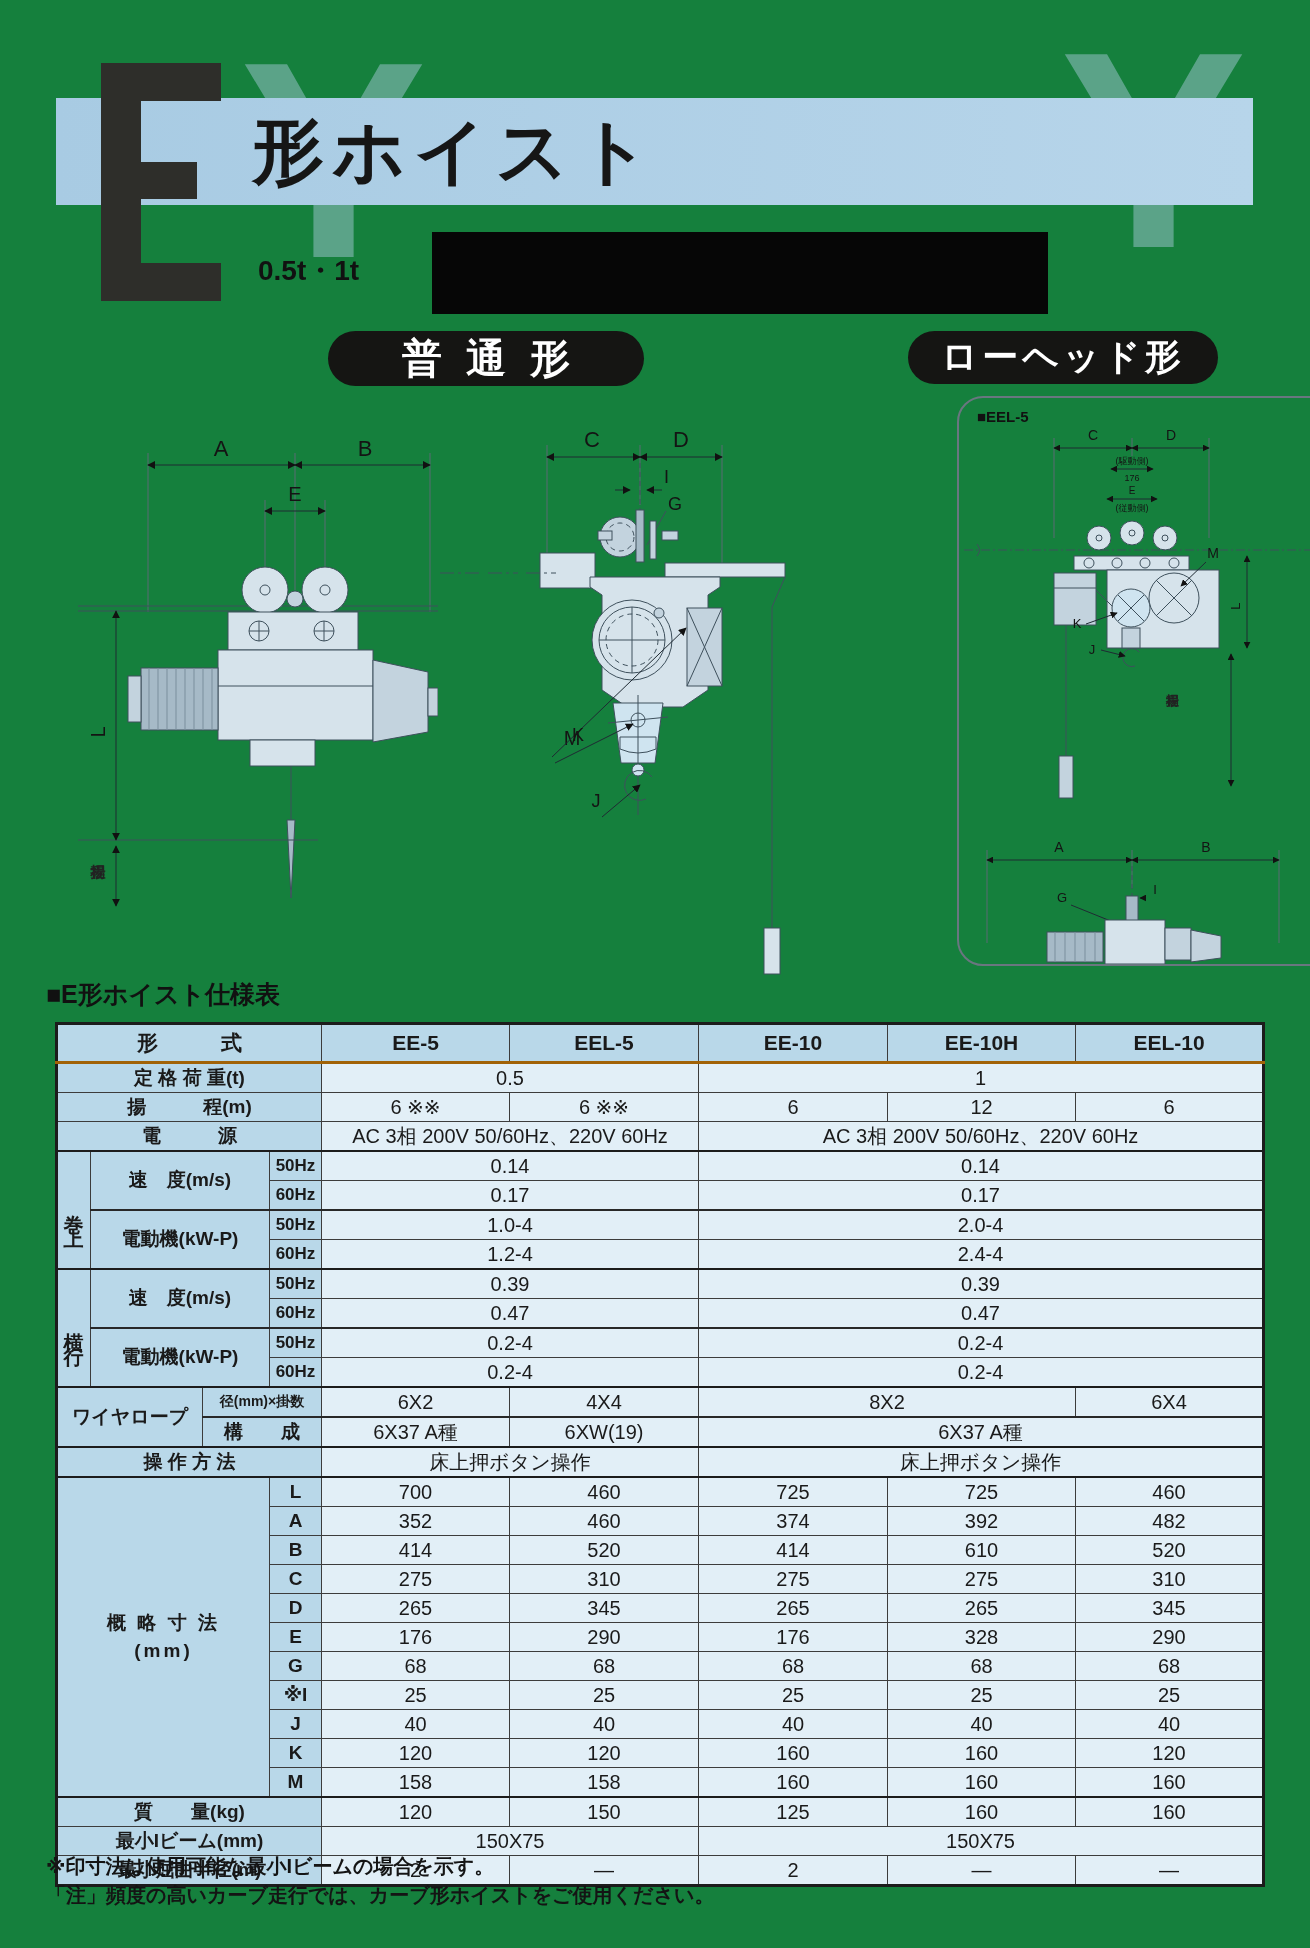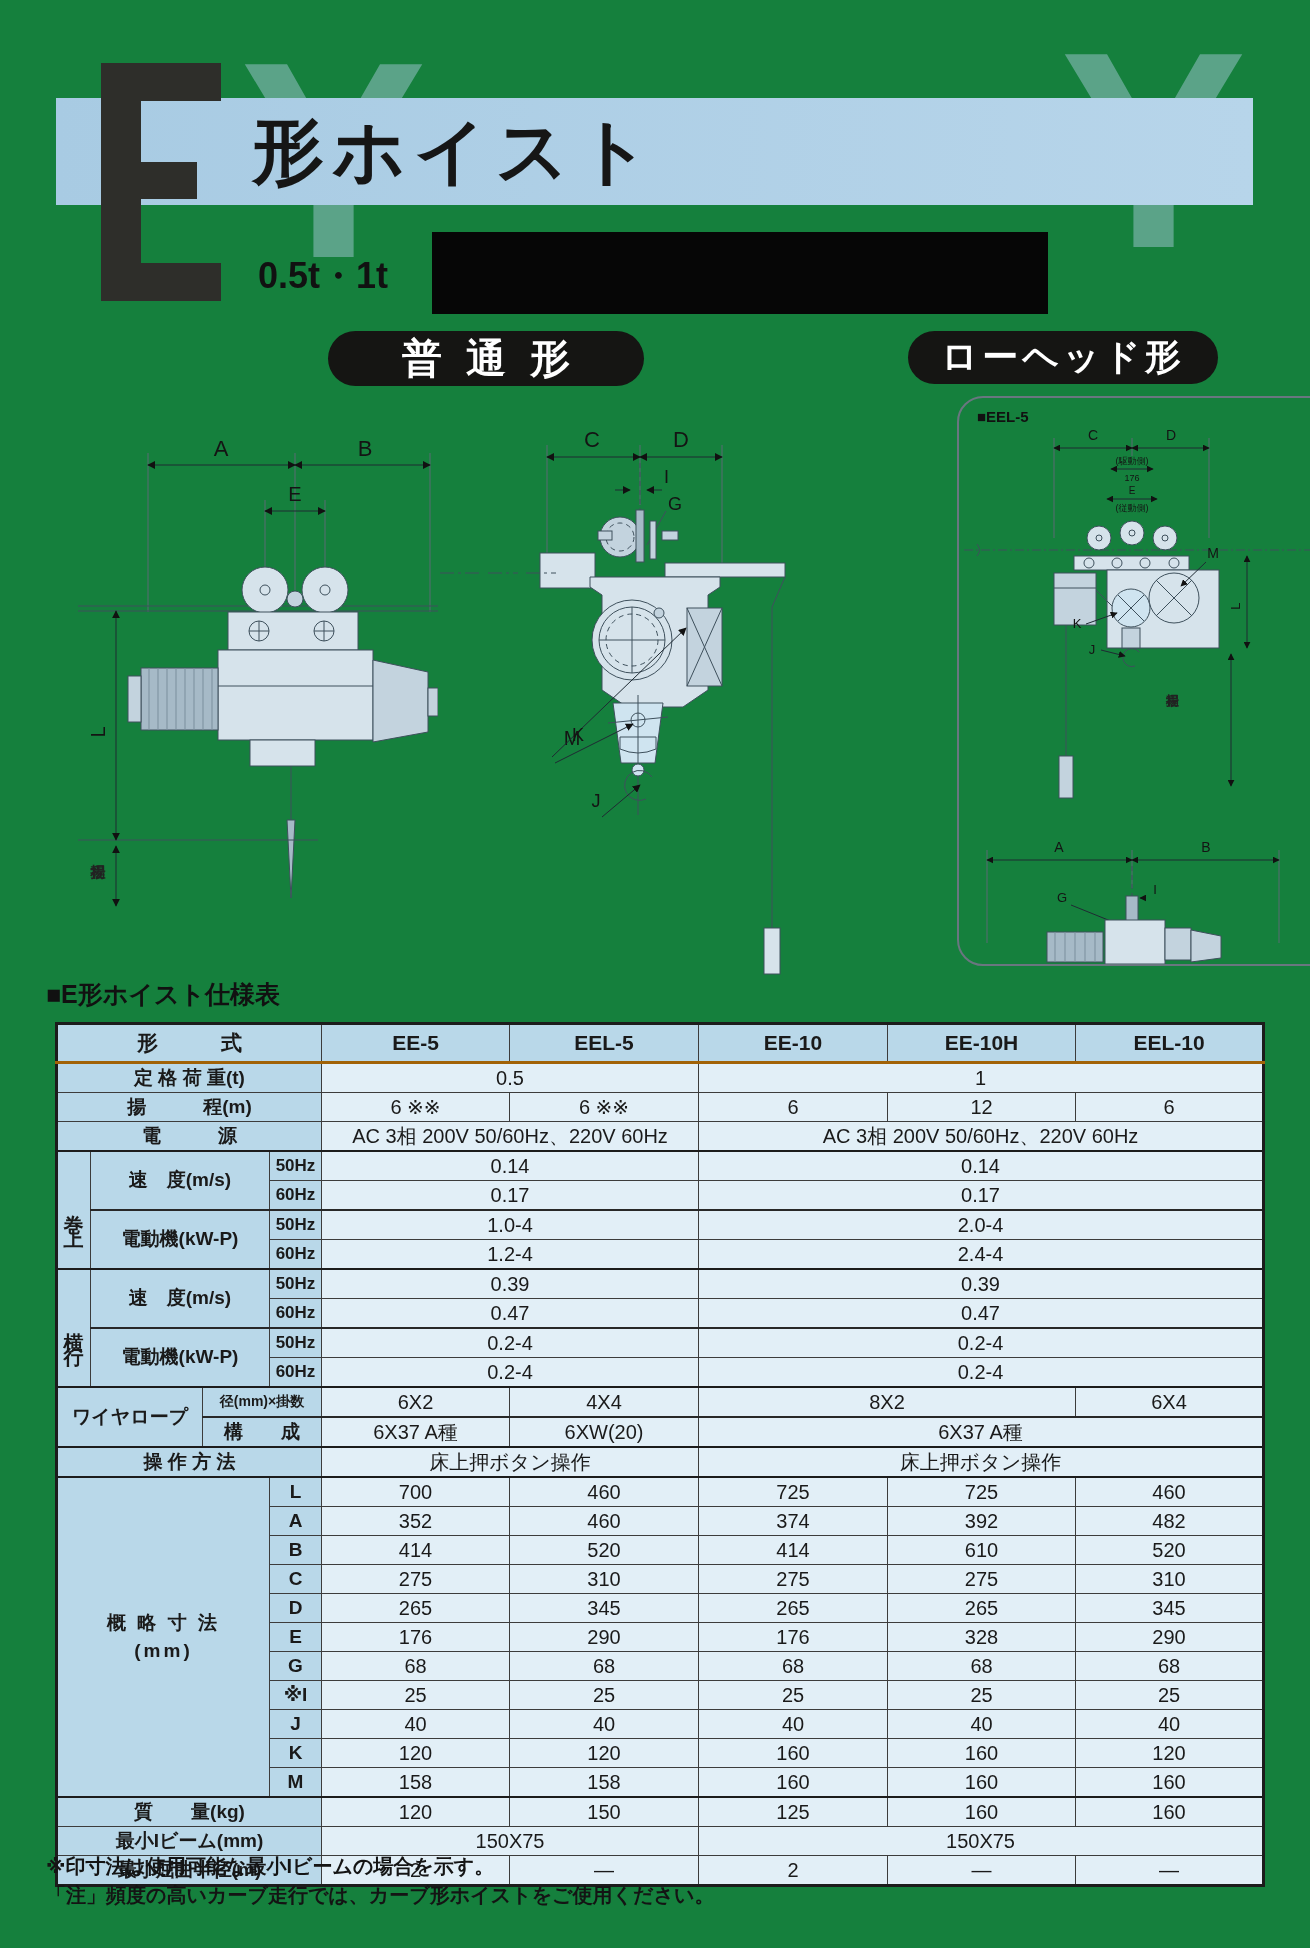--- a/index.html
+++ b/index.html
@@ -3,21 +3,21 @@
 <meta charset="utf-8">
 <style>
   html,body{margin:0;padding:0;}
   .page{position:relative;width:1310px;height:1948px;background:#15803d;overflow:hidden;
         font-family:"Liberation Sans","DejaVu Sans",sans-serif;color:#1a1a1a;}
   .wm{position:absolute;font-size:280px;font-weight:bold;color:rgba(178,206,228,0.45);line-height:1;user-select:none;}
   .banner{position:absolute;left:56px;top:98px;width:1197px;height:107px;
           background:linear-gradient(90deg,#a8cbe3,#b7d5ea);}
   .big-e{position:absolute;left:101px;top:63px;}
   .page-title{position:absolute;left:252px;top:104px;font-size:72px;font-weight:bold;letter-spacing:8px;color:#161616;}
-  .capacity{position:absolute;left:258px;top:252px;font-size:36px;font-weight:bold;color:#111;}
+  .capacity{position:absolute;left:258px;top:252px;font-size:28px;font-weight:bold;color:#111;}
   .redact{position:absolute;left:432px;top:232px;width:616px;height:82px;background:#060606;}
   .pill{position:absolute;background:#151513;color:#fff;font-weight:bold;border-radius:34px;
         display:flex;align-items:center;justify-content:center;}
   .pill-normal{left:328px;top:331px;width:316px;height:55px;font-size:40px;letter-spacing:24px;padding-left:24px;box-sizing:border-box;}
   .pill-lowhead{left:908px;top:331px;width:310px;height:53px;font-size:36px;letter-spacing:4px;}
   .lh-panel{position:absolute;left:957px;top:396px;width:388px;height:566px;border:2px solid #6a7680;
             border-radius:26px;overflow:hidden;}
   .lh-tag{position:absolute;left:18px;top:10px;font-size:15px;font-weight:bold;color:#111;}
   .diag{position:absolute;}
   .vtext{position:absolute;writing-mode:vertical-rl;text-orientation:upright;font-weight:bold;color:#222;}
@@ -378,21 +378,21 @@
             <td colspan="2" rowspan="2" class="lab">ワイヤロープ</td>
             <td colspan="2" class="lab sm">径(mm)×掛数</td>
             <td class="d">6X2</td>
             <td class="d">4X4</td>
             <td colspan="2" class="d">8X2</td>
             <td class="d">6X4</td>
           </tr>
           <tr class="sub">
             <td colspan="2" class="lab">構　　成</td>
             <td class="d">6X37 A種</td>
-            <td class="d">6XW(20)</td>
+            <td class="d">6XW(19)</td>
             <td colspan="3" class="d">6X37 A種</td>
           </tr>
           <tr class="sec">
             <td colspan="4" class="lab">操 作 方 法</td>
             <td colspan="2" class="d">床上押ボタン操作</td>
             <td colspan="3" class="d">床上押ボタン操作</td>
           </tr>
           <tr class="sec">
             <td colspan="3" rowspan="11" class="lab dim">概 略 寸 法
 (mm)</td>

